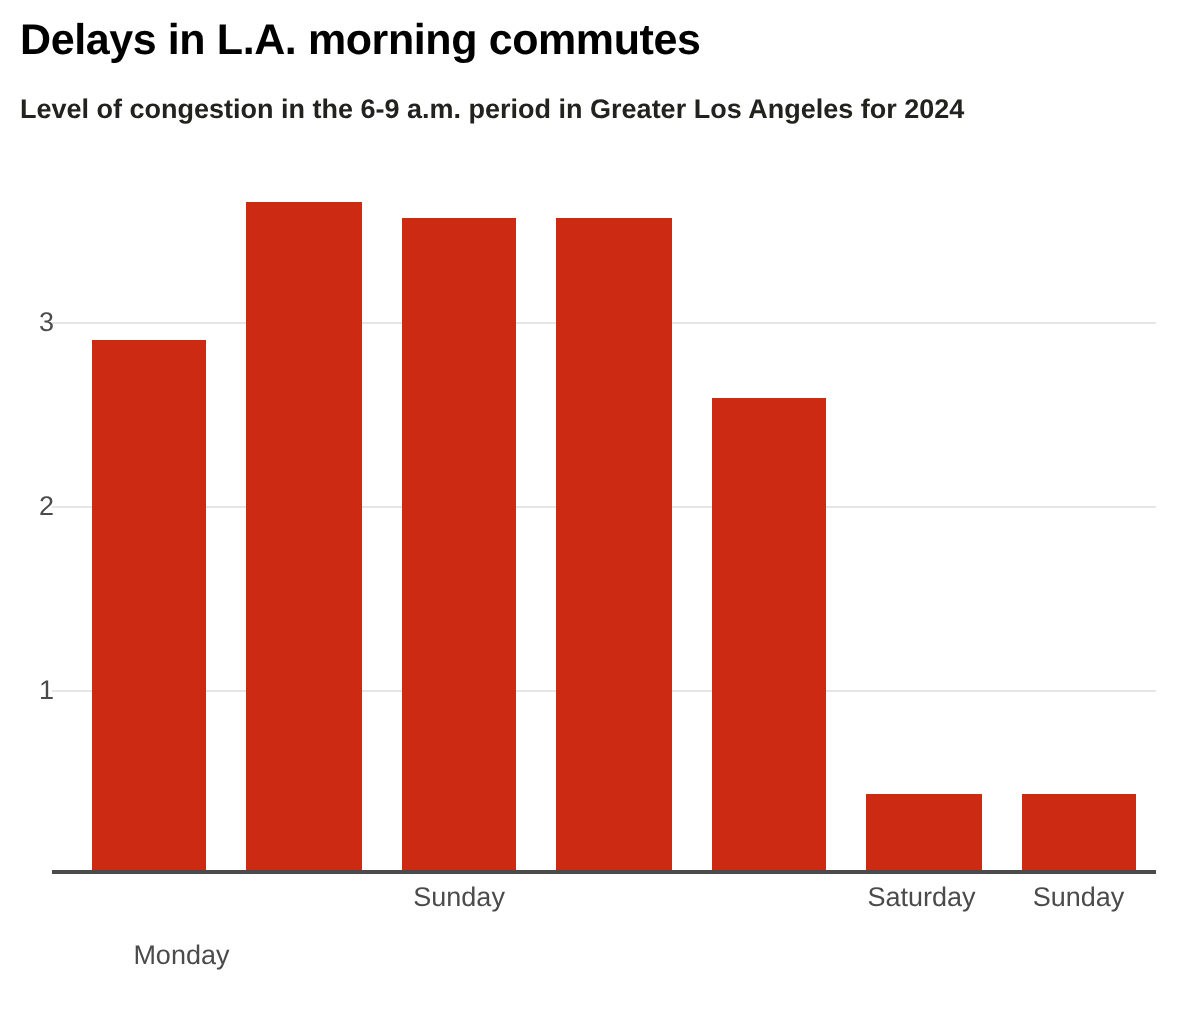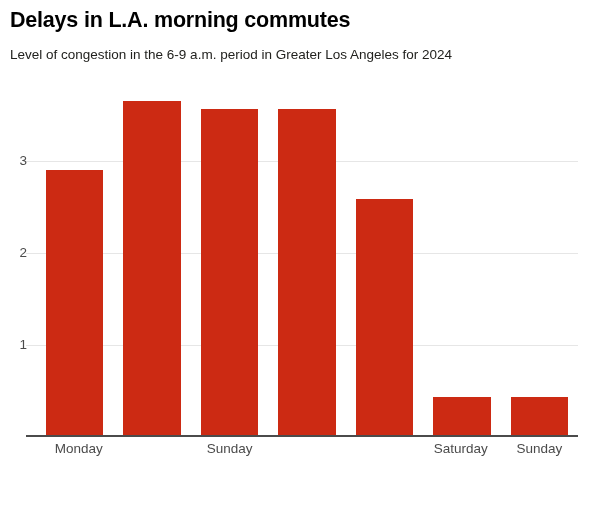--- a/index.html
+++ b/index.html
@@ -32,21 +32,21 @@
     letter-spacing: -0.2px;
     color: #000000;
     line-height: 1.15;
     white-space: nowrap;
   }
   .chart-subtitle {
     position: absolute;
     left: 10px;
     top: 47px;
     font-size: 13.5px;
-    font-weight: normal;
+    font-weight: bold;
     color: #22221f;
     line-height: 1.2;
     white-space: nowrap;
   }
 
   
   .plot {
     position: absolute;
     left: 36px;
     top: 85px;
@@ -156,20 +156,20 @@
         <div class="bar" title="Wednesday: 3.57" style="left: 164.821px; width: 57.5px; height: 328.104px; background: rgb(204, 42, 19);"></div>
         <div class="bar" title="Thursday: 3.57" style="left: 242.25px; width: 57.5px; height: 328.104px; background: rgb(204, 42, 19);"></div>
         <div class="bar" title="Friday: 2.59" style="left: 319.679px; width: 57.5px; height: 238.037px; background: rgb(204, 42, 19);"></div>
         <div class="bar" title="Saturday: 0.43" style="left: 397.107px; width: 57.5px; height: 39.5196px; background: rgb(204, 42, 19);"></div>
         <div class="bar" title="Sunday: 0.43" style="left: 474.536px; width: 57.5px; height: 39.5196px; background: rgb(204, 42, 19);"></div>
       </div>
     <div class="baseline"></div>
   </div>
 
   <div class="xlabels" id="xlabels">
-      <div class="xlabel" style="left: 4px; width: 77.4286px;">Monday</div>
+      <div class="xlabel" style="left: 16px; width: 77.4286px; margin-top: 29px;">Monday</div>
       <div class="xlabel" style="left: 154.857px; width: 77.4286px;">Sunday</div>
       <div class="xlabel" style="left: 386px; width: 77.4286px;">Saturday</div>
       <div class="xlabel" style="left: 464.571px; width: 77.4286px; text-align: center;">Sunday</div>
     </div>
 
 
 </div>
 
 </body></html>

